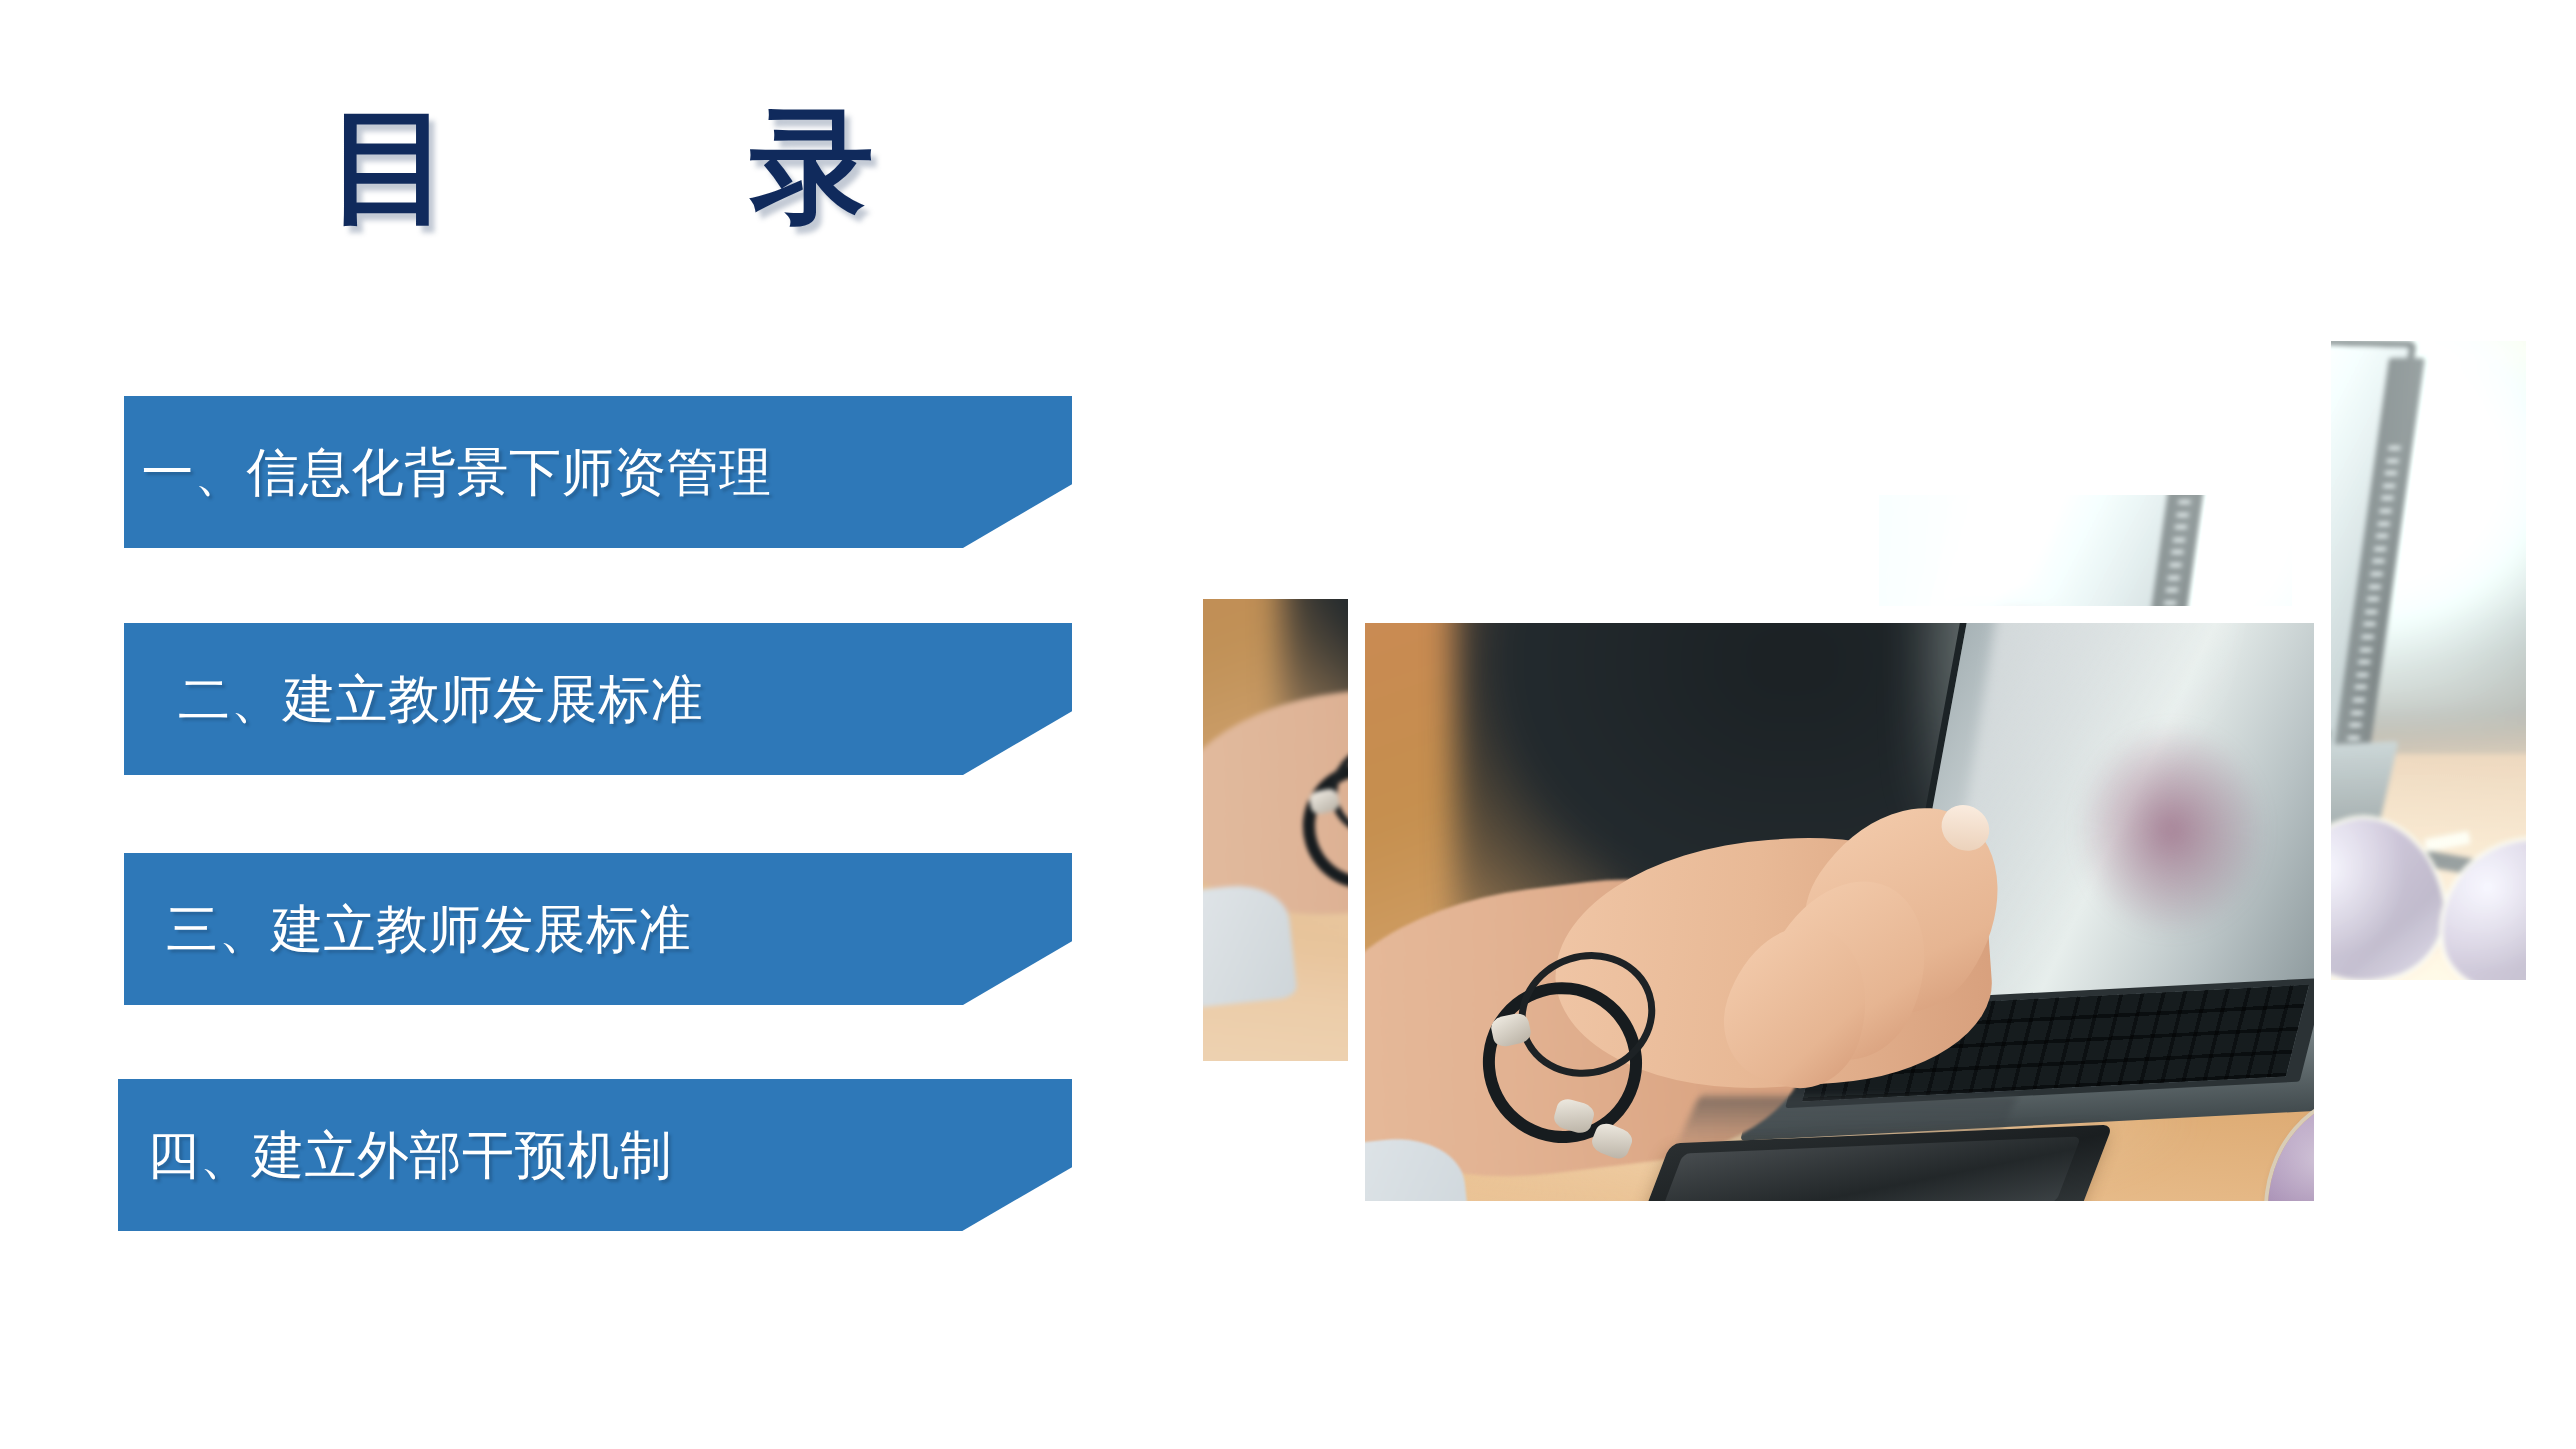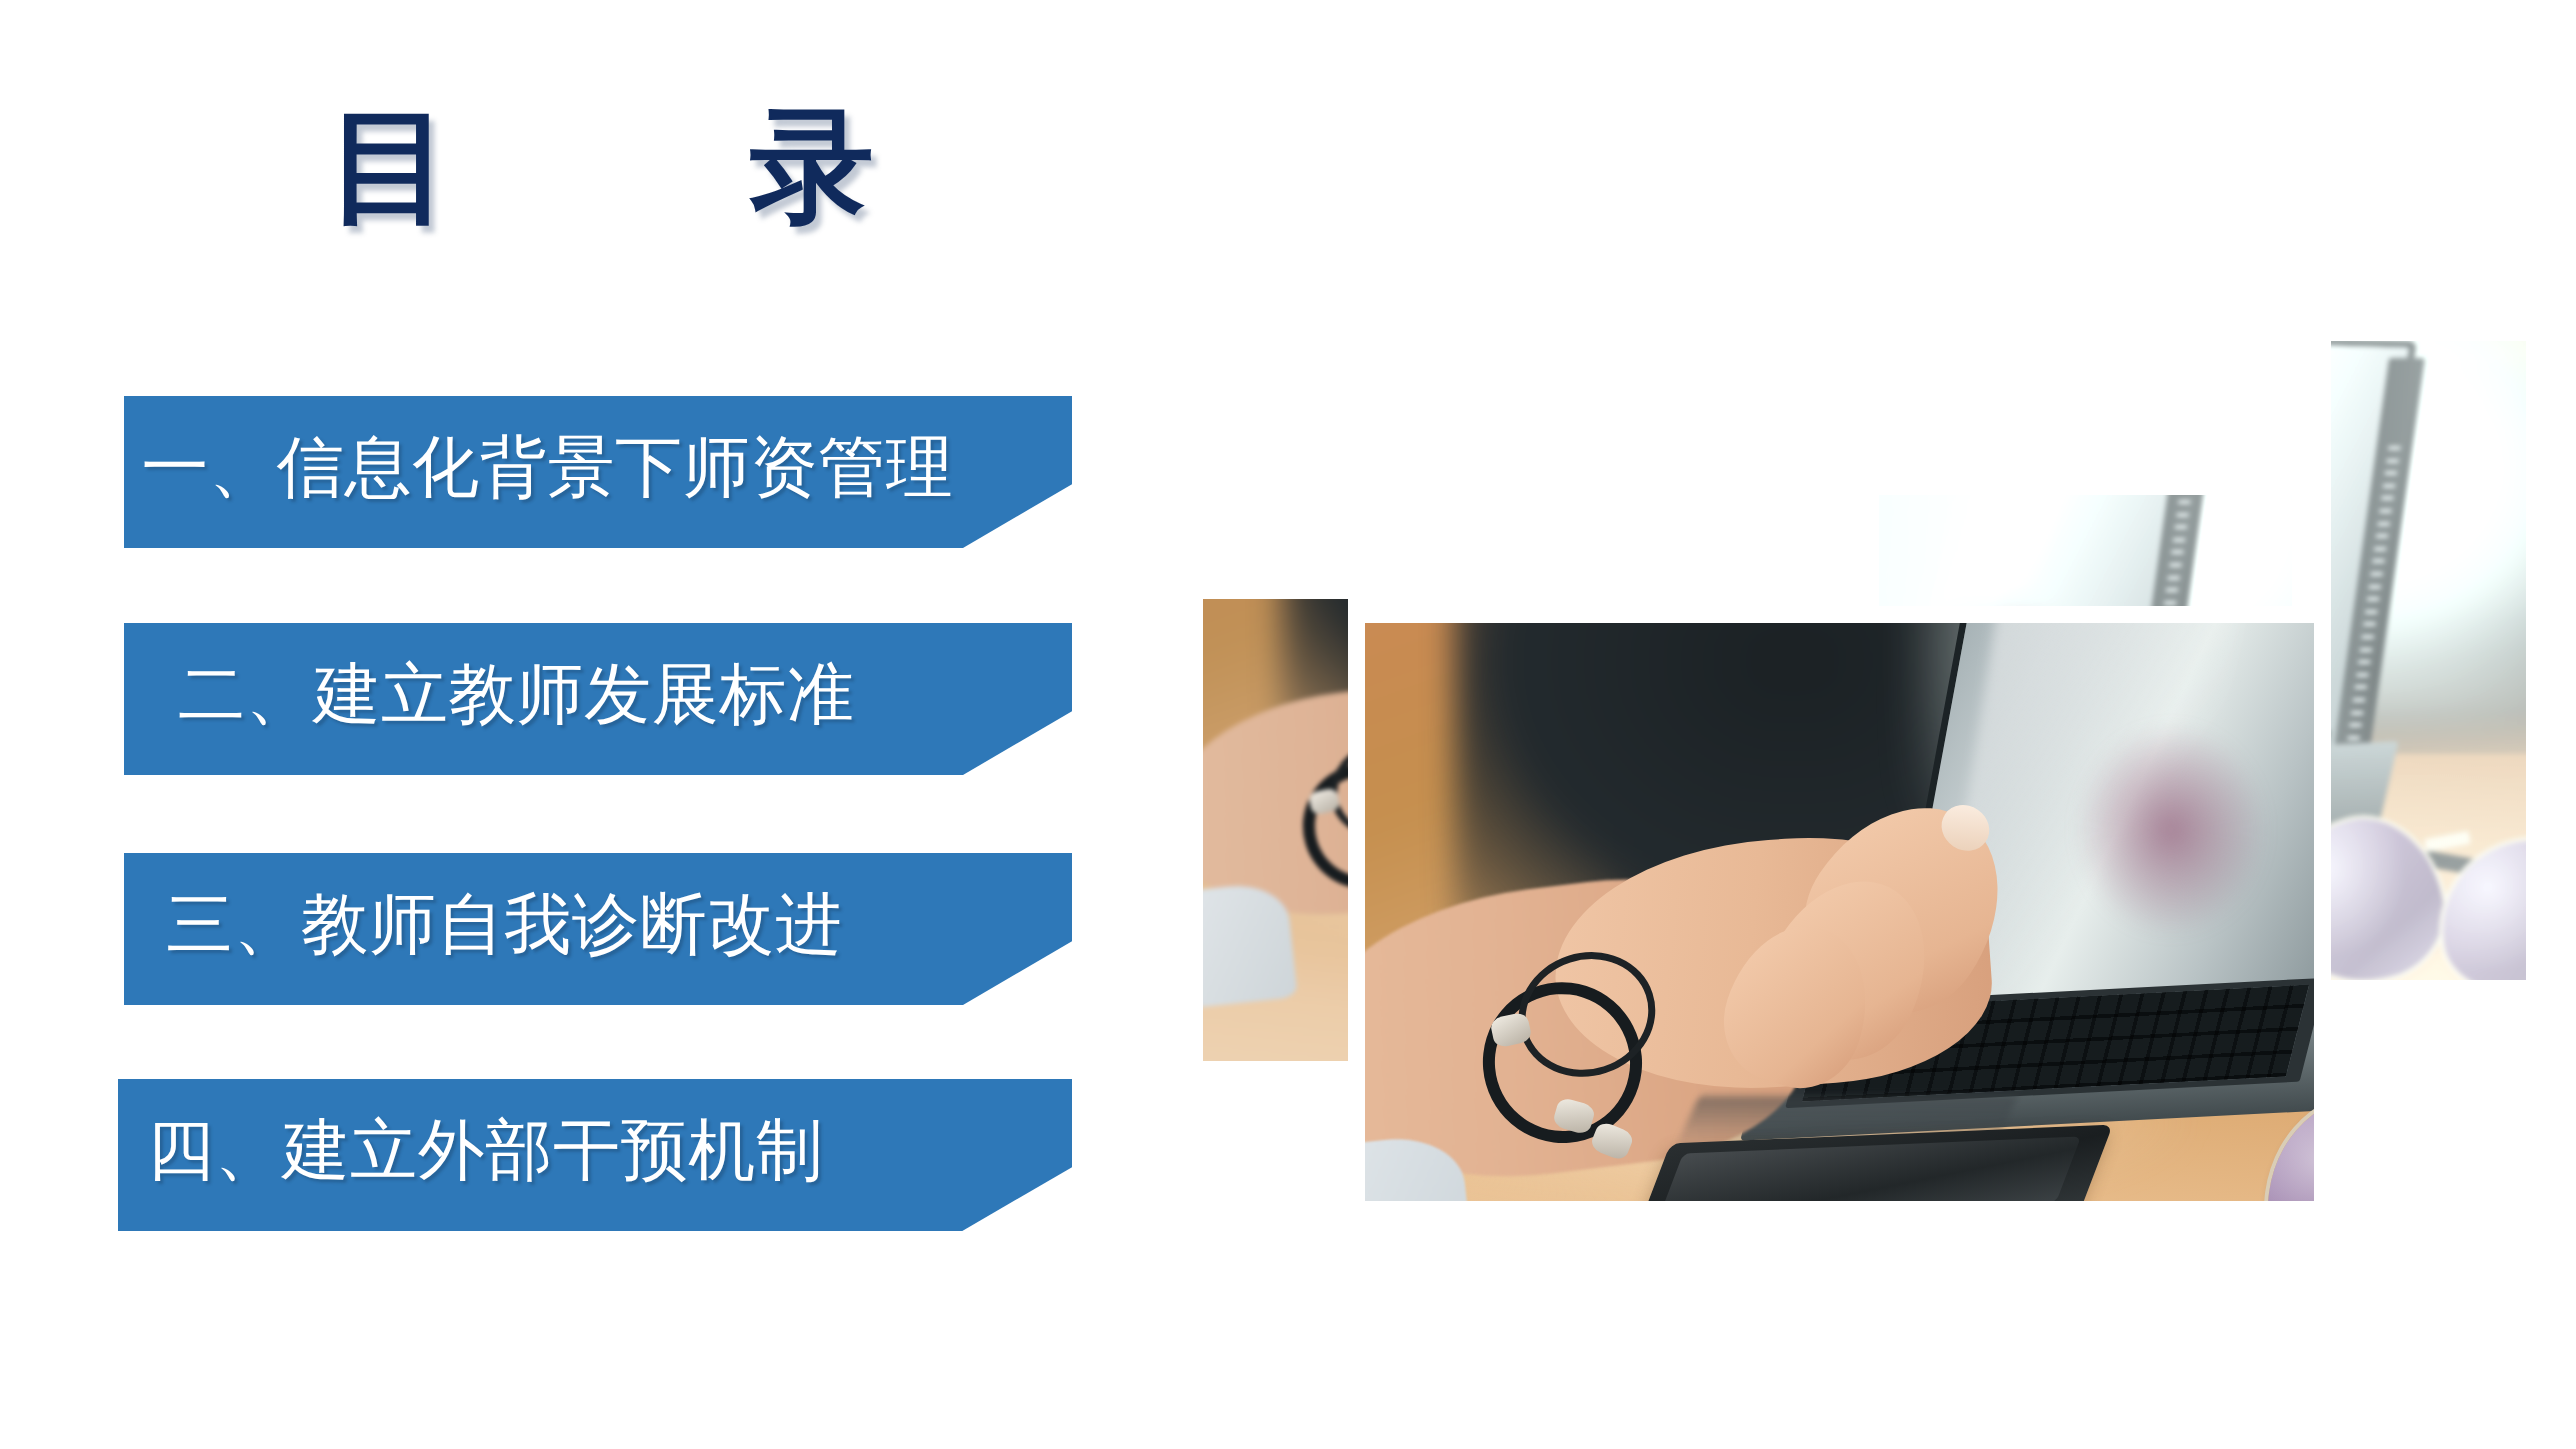--- a/index.html
+++ b/index.html
@@ -33,27 +33,26 @@
   .bar {
     position:absolute;
     background:#2E78B8;
     display:flex;
     align-items:center;
     -webkit-clip-path: polygon(0 0, 100% 0, 100% 58%, 88.5% 100%, 0 100%);
     clip-path: polygon(0 0, 100% 0, 100% 58%, 88.5% 100%, 0 100%);
   }
   .bar-label {
     color:#ffffff;
-    font-size:67px;
+    font-size:52px;
     font-weight:400;
     line-height:1;
     white-space:pre;
     letter-spacing:0.01em;
     text-shadow: 2.9px 2.9px 2.9px rgba(20,50,80,0.30);
-    font-family: Liberation Mono, monospace;
   }
 
   .bar.b1 { left:124px; top:396px;  width:948px; height:152px; }
   .bar.b2 { left:124px; top:623px;  width:948px; height:152px;padding-left:31px; }
   .bar.b3 { left:124px; top:853px;  width:948px; height:152px; }
   .bar.b4 { left:118px; top:1079px; width:954px; height:152px; }
 
   .bar.b1 .bar-label { padding-left:17.4px;  }
   .bar.b2 .bar-label { padding-left:23px;  }
   .bar.b3 .bar-label { padding-left:42px;  }
@@ -306,21 +305,21 @@
 
     <div class="bar b1">
       <span class="bar-label">一、信息化背景下师资管理</span>
     </div>
 
     <div class="bar b2">
       <span class="bar-label">二、建立教师发展标准</span>
     </div>
 
     <div class="bar b3">
-      <span class="bar-label">三、教师自我诊断改进</span>
+      <span class="bar-label">三、建立教师发展标准</span>
     </div>
 
     <div class="bar b4">
       <span class="bar-label">四、建立外部干预机制</span>
     </div>
 
   </div>
 
   <div id="collage">
 

